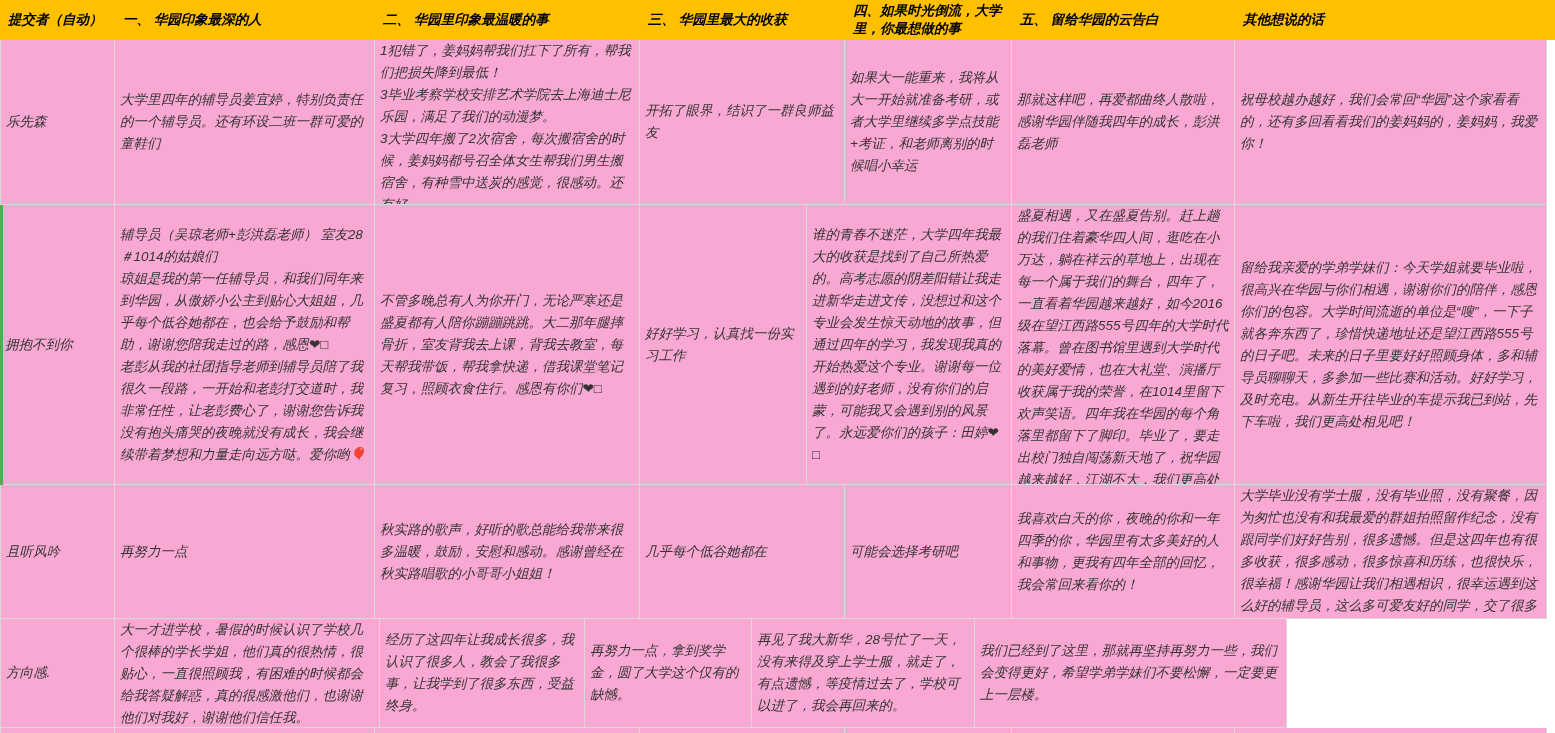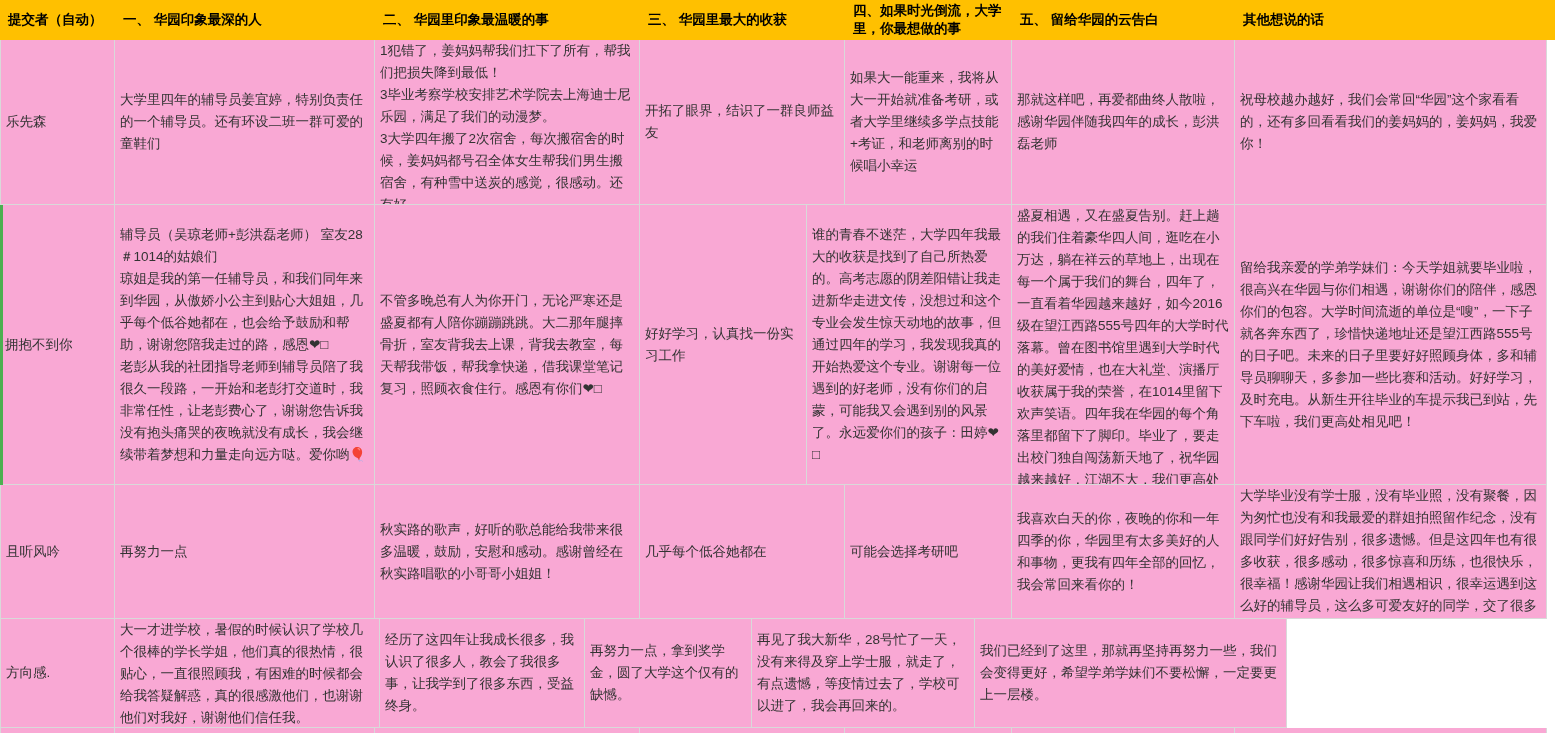--- a/index.html
+++ b/index.html
@@ -2,21 +2,21 @@
 <html><head>
 <meta charset="utf-8">
 <style>
   * { box-sizing: border-box; }
   html, body { margin: 0; padding: 0; }
   body {
     width: 1555px; height: 733px; overflow: hidden;
     background: #ffffff;
     font-family: "Liberation Sans", "DejaVu Sans", sans-serif;
   }
-  .sheet { position: relative; width: 1426px; }
+  .sheet { position: relative; width: 1426px; font-style: italic; }
   .row { display: flex; position: relative; width: 1547px; }
   .header-row {
     width: 1555px; height: 40px;
     background: #FFC000;
   }
   .hcell {
     display: flex; align-items: center;
     padding: 0 8px;
     font-size: 13.5px; font-weight: bold; color: #000;
     line-height: 18px;

